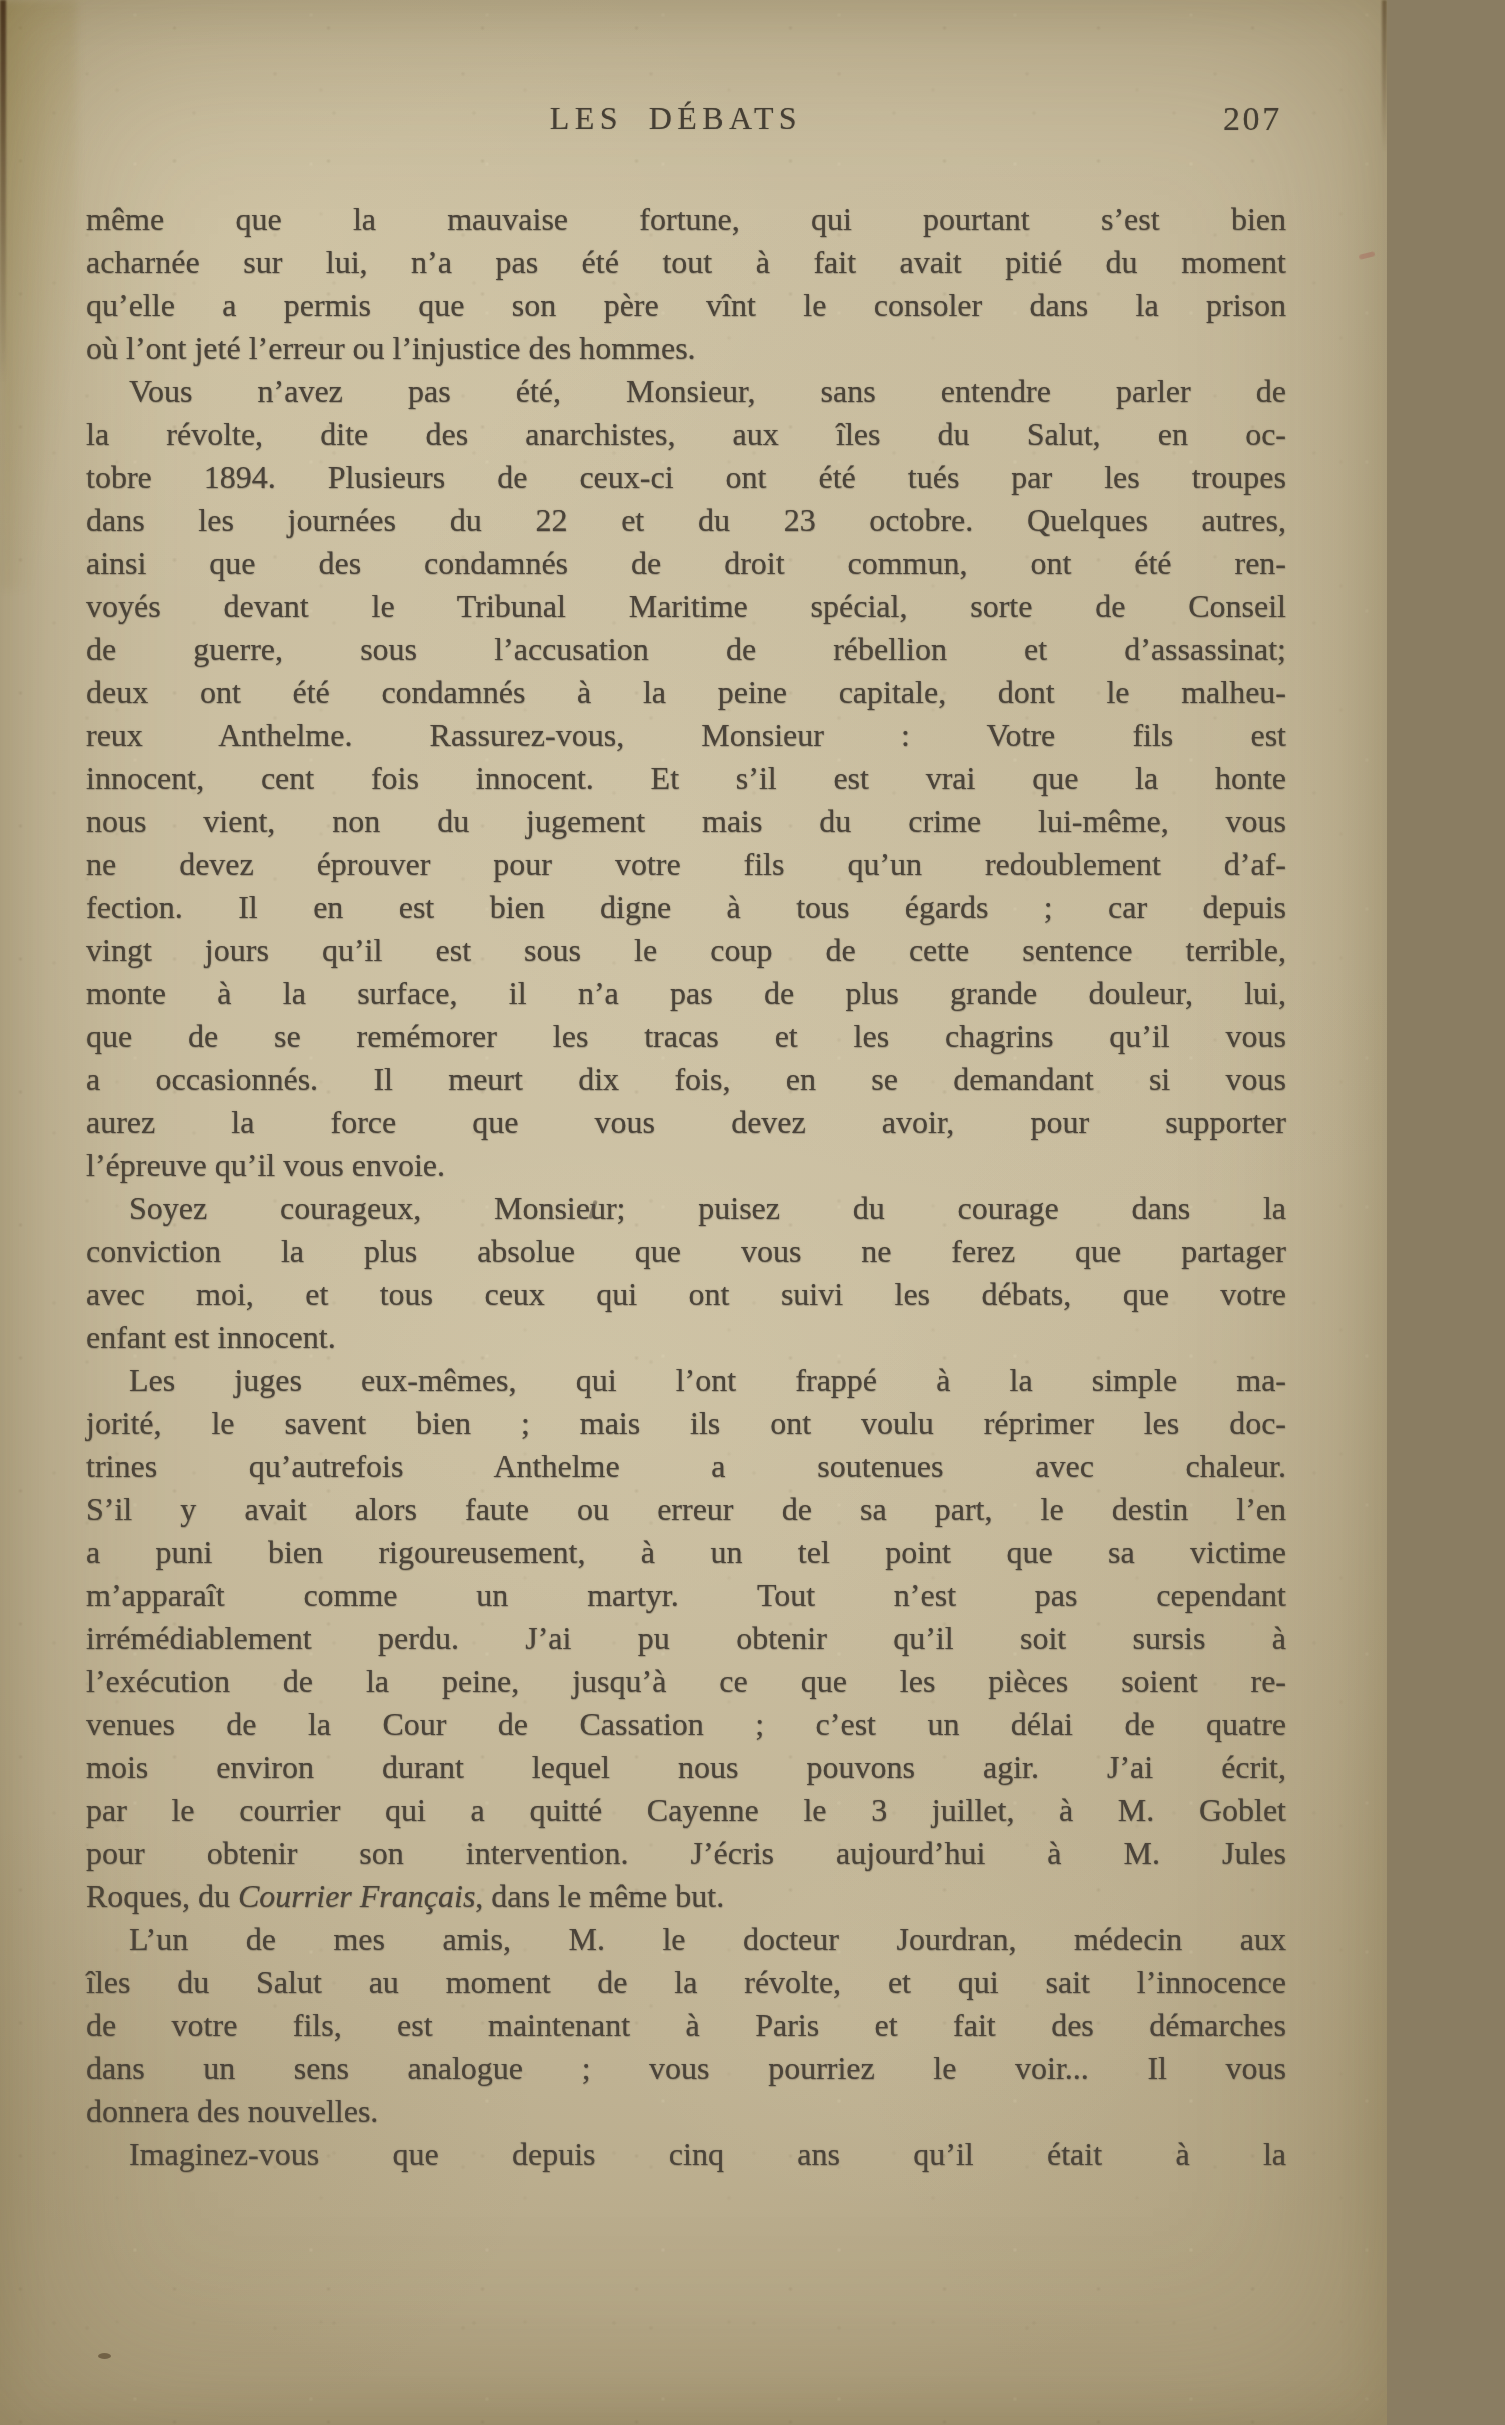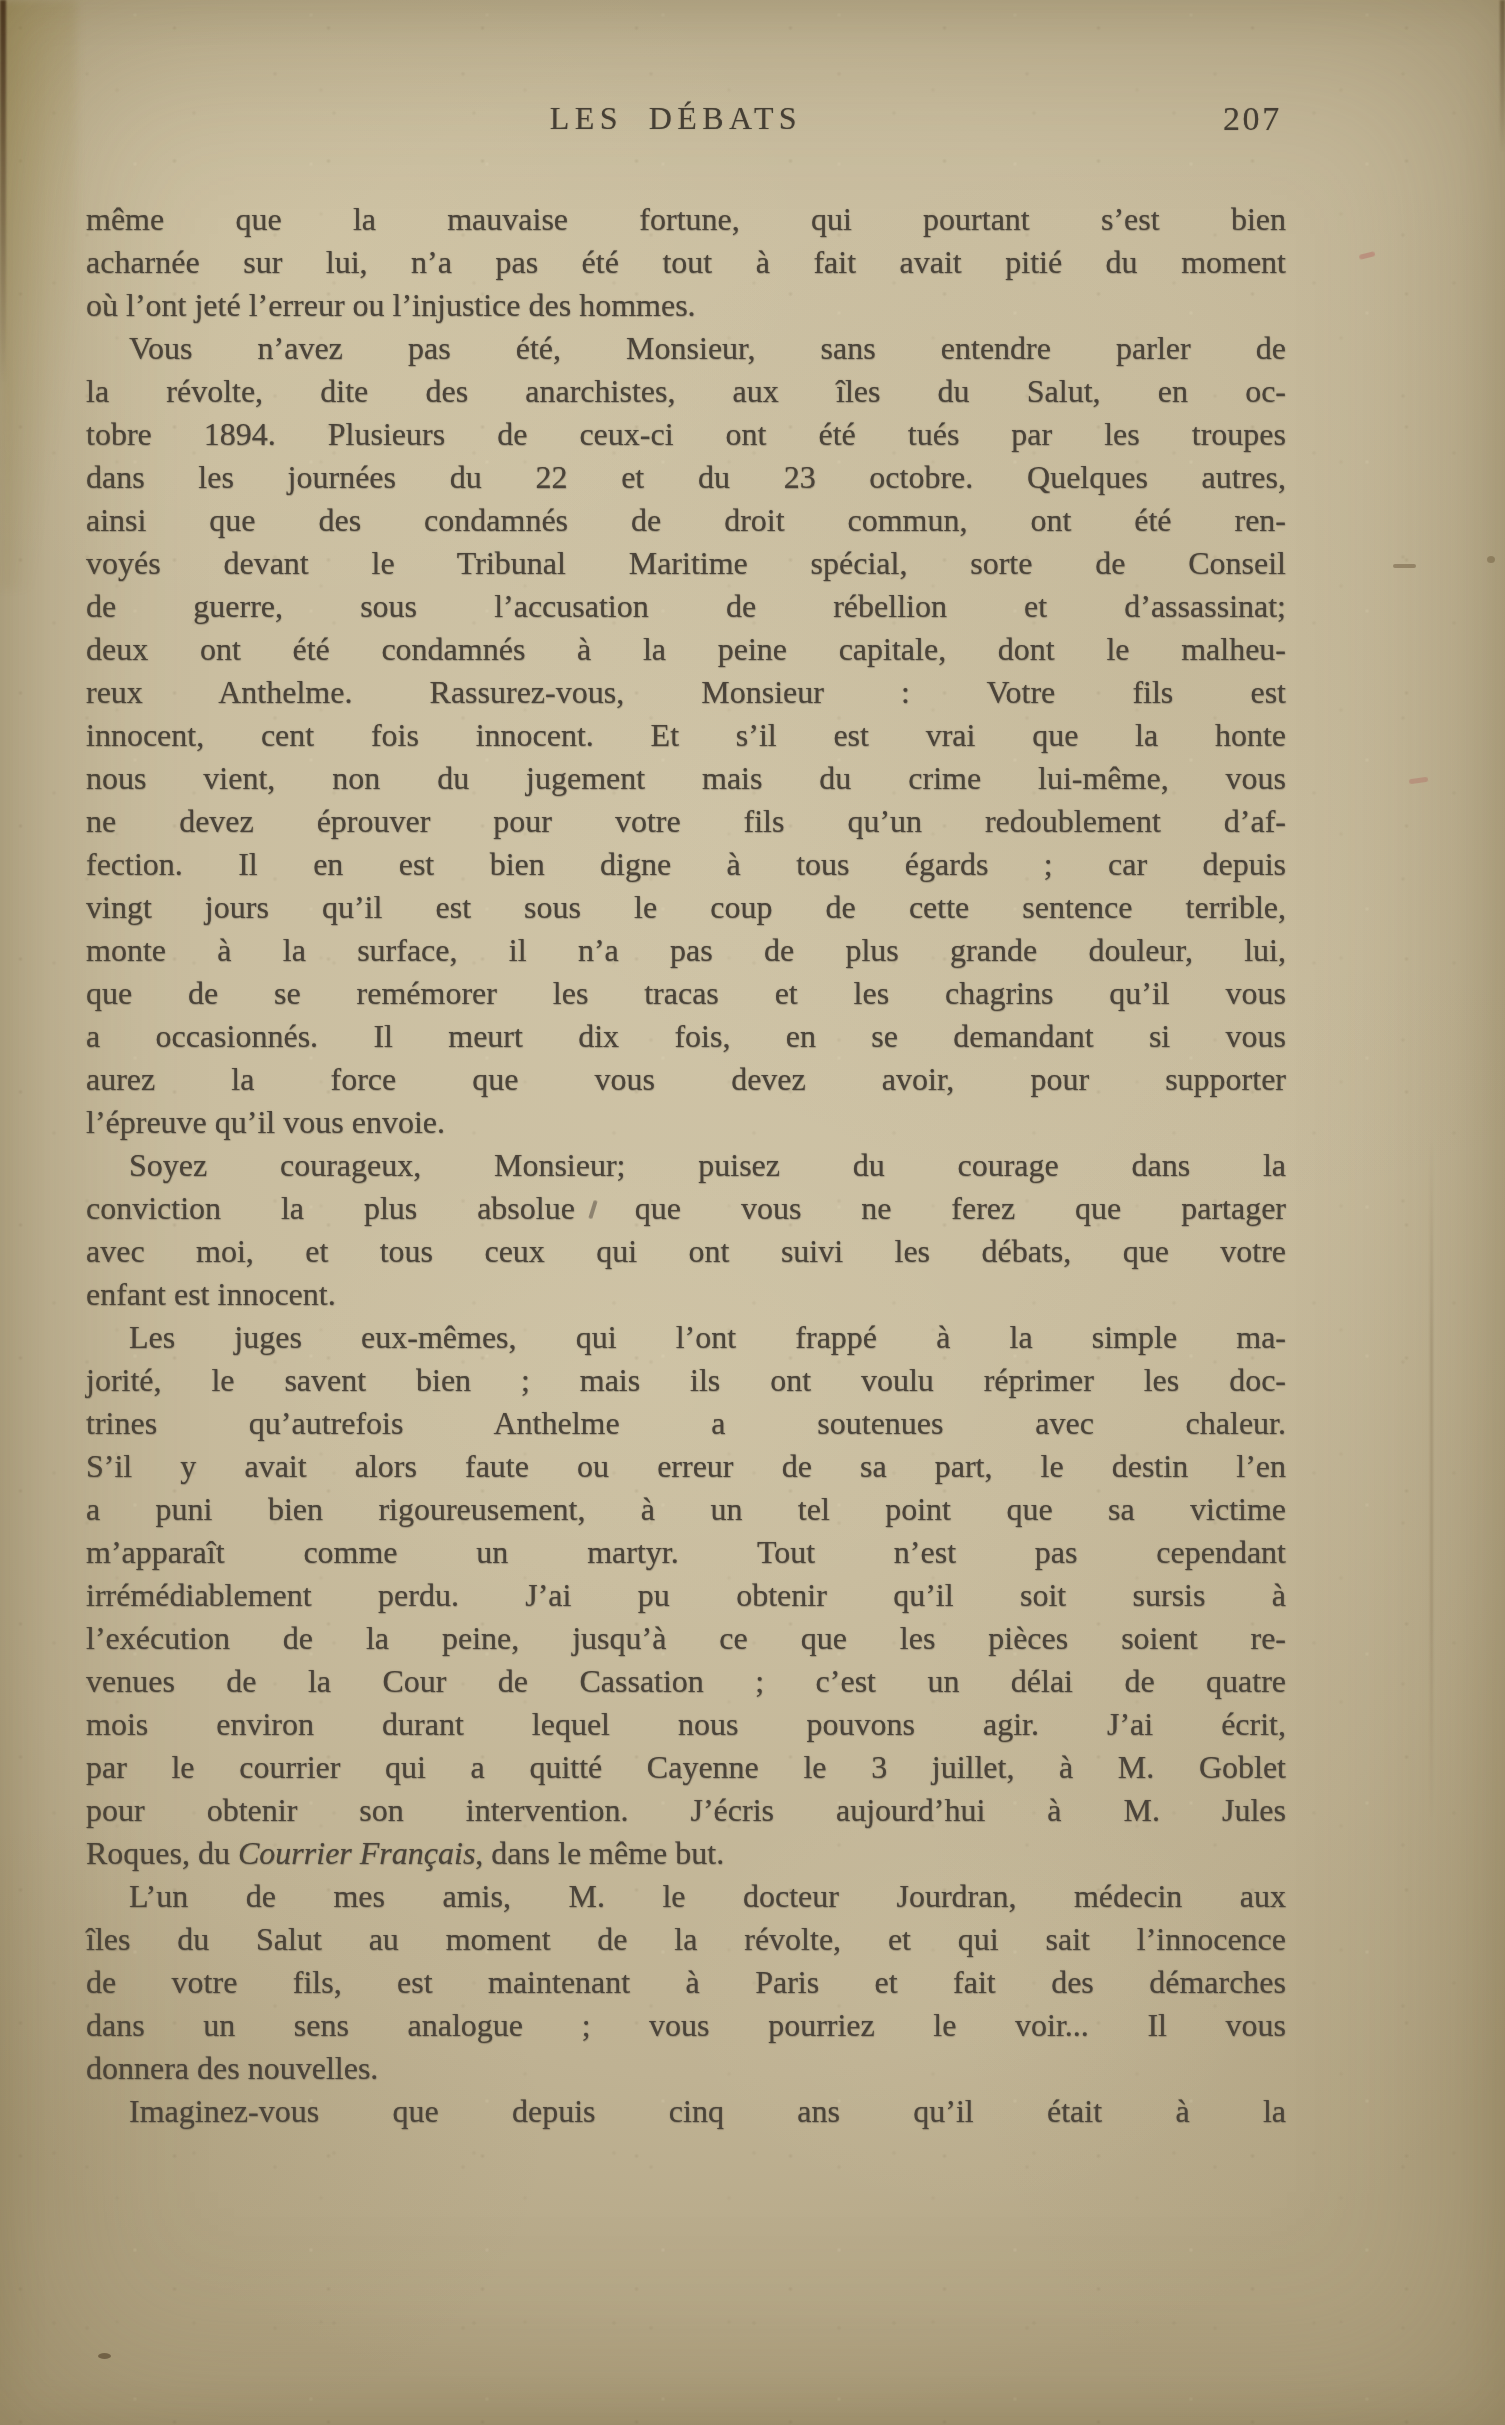--- a/index.html
+++ b/index.html
@@ -2,21 +2,21 @@
 <html lang="fr" style="font-size:14.3px"><head>
 <meta charset="utf-8">
 <style>
   html, body {
     margin: 0;
     padding: 0;
     background: #8a7d62;
   }
   .page {
     position: relative;
-    width: 1505px;
+    width: 1387px;
     height: 2426px;
     overflow: hidden;
     background:
       radial-gradient(ellipse 1248px 1605px at 48% 34%, #d0c5a8 0%, #c9bd9f 48%, #bfb293 78%, #b2a483 100%);
     font-family: "Liberation Serif", "DejaVu Serif", serif;
     color: #4b443a;
   }
   
   .paper-texture {
     position: absolute; inset: 0;
@@ -119,20 +119,21 @@
   <div class="paper-grain"></div>
 
   <header class="running-head">
     <span class="head-title">LES DÉBATS</span>
     <span class="page-number">207</span>
   </header>
 
   <main class="text-block" id="text-block">
       <div class="line"><span>même que la mauvaise fortune, qui pourtant s’est bien</span></div>
       <div class="line"><span>acharnée sur lui, n’a pas été tout à fait avait pitié du moment</span></div>
+      <div class="line"><span>qu’elle a permis que son père vînt le consoler dans la prison</span></div>
       <div class="line par-end"><span>où l’ont jeté l’erreur ou l’injustice des hommes.</span></div>
       <div class="line indent"><span>Vous n’avez pas été, Monsieur, sans entendre parler de</span></div>
       <div class="line"><span>la révolte, dite des anarchistes, aux îles du Salut, en oc-</span></div>
       <div class="line"><span>tobre 1894. Plusieurs de ceux-ci ont été tués par les troupes</span></div>
       <div class="line"><span>dans les journées du 22 et du 23 octobre. Quelques autres,</span></div>
       <div class="line"><span>ainsi que des condamnés de droit commun, ont été ren-</span></div>
       <div class="line"><span>voyés devant le Tribunal Maritime spécial, sorte de Conseil</span></div>
       <div class="line"><span>de guerre, sous l’accusation de rébellion et d’assassinat;</span></div>
       <div class="line"><span>deux ont été condamnés à la peine capitale, dont le malheu-</span></div>
       <div class="line"><span>reux Anthelme. Rassurez-vous, Monsieur : Votre fils est</span></div>

